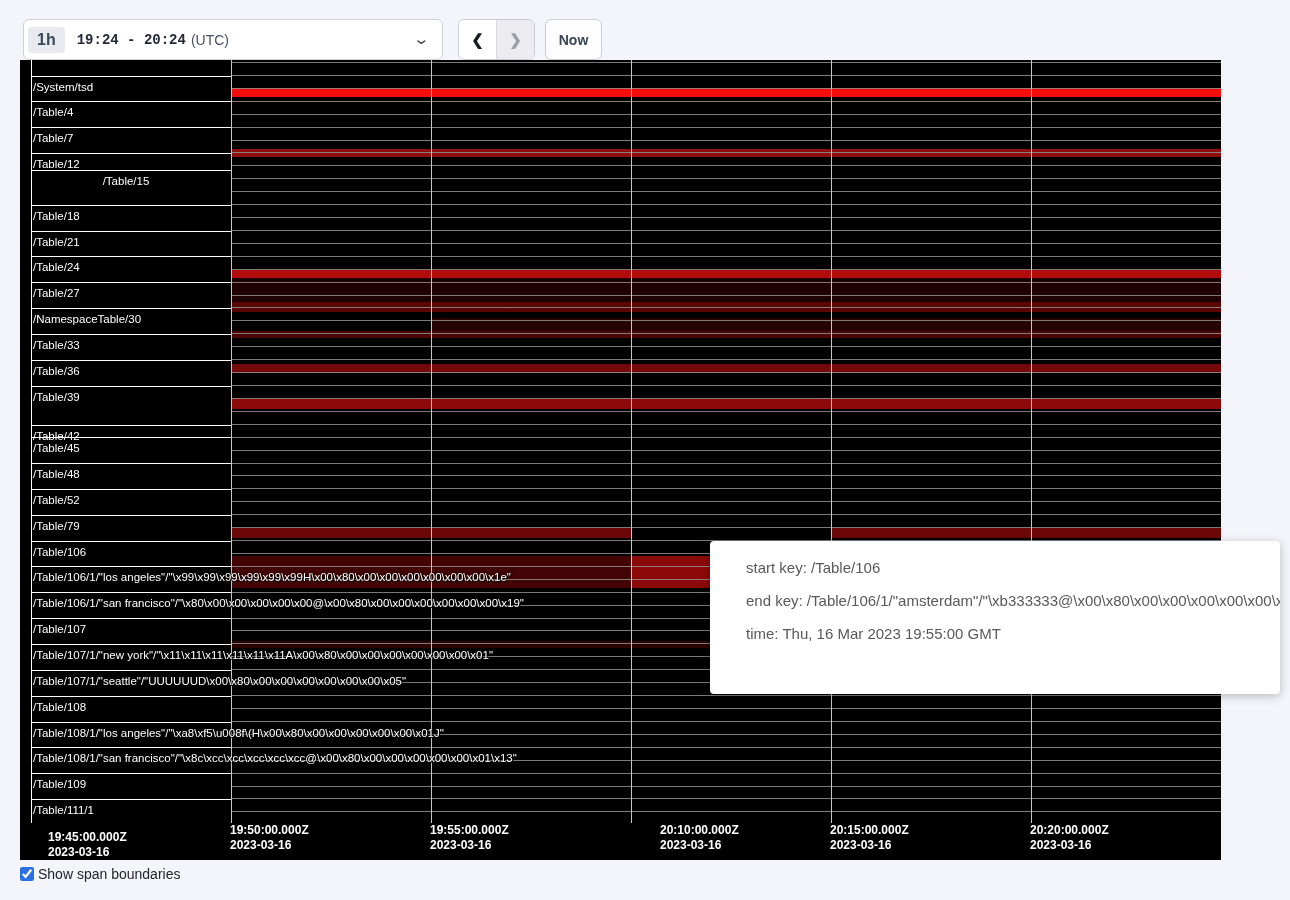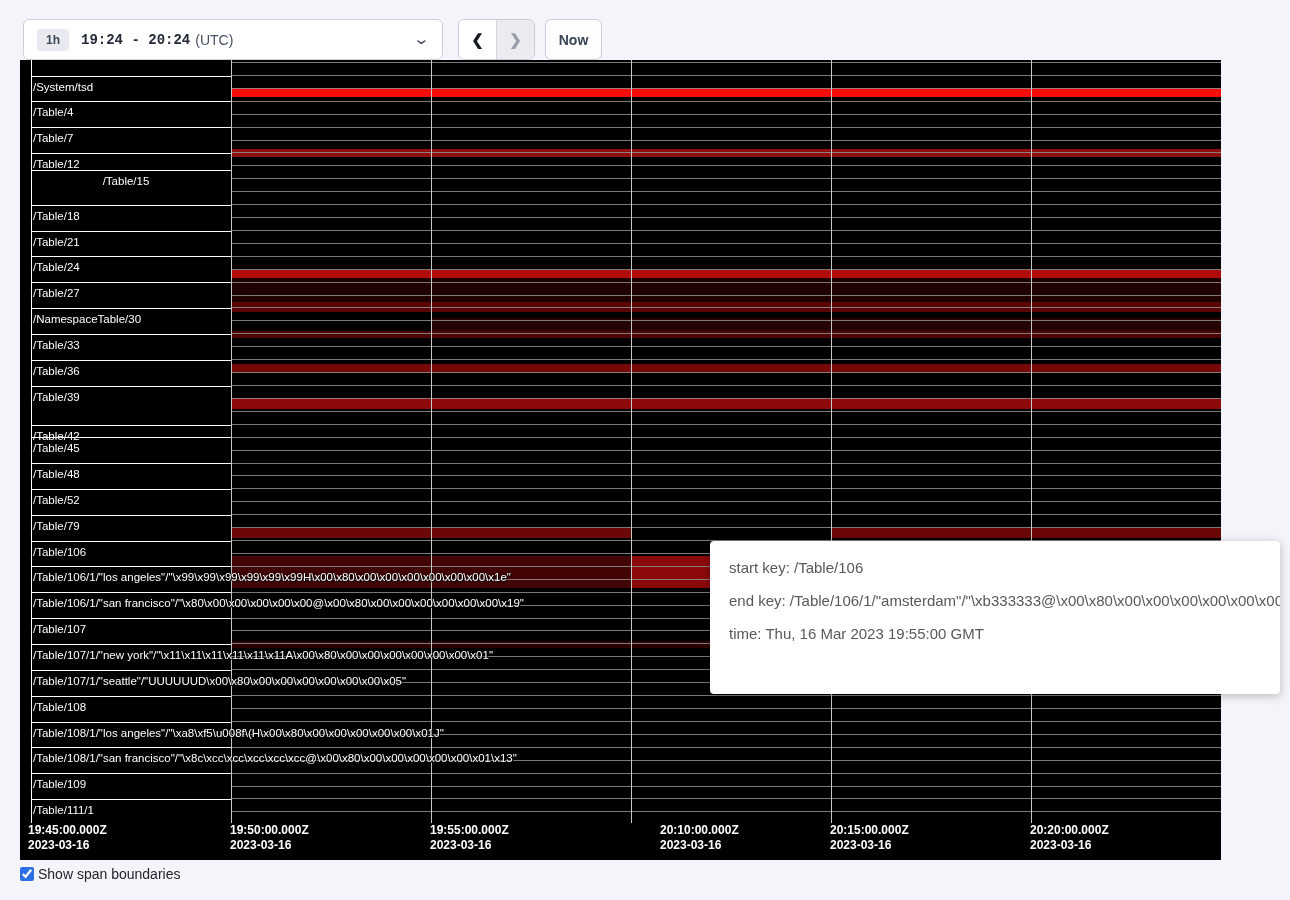--- a/index.html
+++ b/index.html
@@ -10,22 +10,22 @@
     -webkit-font-smoothing:antialiased;
   }
   
   .toolbar{position:absolute;left:0;top:0;width:1290px;height:60px;}
   .range-select{
     position:absolute;left:23px;top:19px;width:420px;height:41px;
     background:#fff;border:1px solid #cdd0d8;border-radius:6px;
     box-sizing:border-box;display:flex;align-items:center;cursor:pointer;
   }
   .range-badge{
-    margin-left:13px;background:#e8eaf0;border-radius:4px;
-    padding:4px 9px;font-size:12px;font-weight:700;color:#3c4759;
+    margin-left:4px;background:#e8eaf0;border-radius:4px;
+    padding:4px 9px;font-size:16px;font-weight:700;color:#3c4759;
   }
   .range-text{margin-left:12px;font-size:14px;font-weight:700;color:#222937;font-family:Liberation Mono, monospace;}
   .range-tz{margin-left:5px;font-size:14px;color:#475063;}
   .range-caret{
     position:absolute;right:14px;top:10px;font-size:15px;color:#3a4354;
     transform:scaleX(1.4);
   }
   .nav-group{
     position:absolute;left:458px;top:19px;width:77px;height:41px;
     border:1px solid #c9ccd6;border-radius:6px;box-sizing:border-box;
@@ -63,21 +63,21 @@
   .hm-row span{
     display:inline-block;padding:1px 12px 0 2px;color:#fff;font-size:11.5px;
     white-space:nowrap;text-shadow:1px 1px 0 #000,0 0 3px #000;
   }
   .tick{position:absolute;top:763px;z-index:4;color:#fff;font-size:12px;font-weight:700;line-height:15px;white-space:nowrap;}
   
   .tooltip{
     position:absolute;left:710px;top:541px;width:570px;height:153px;
     background:#fff;border-radius:4px;z-index:10;box-sizing:border-box;
     box-shadow:0 2px 10px rgba(0,0,0,.25);
-    padding:17px 0 0 19px;overflow:hidden;
+    padding:17px 0 0 36px;overflow:hidden;
   }
   .tooltip div{
     font-size:15px;color:#595959;margin-bottom:13px;line-height:20px;white-space:nowrap;
   }
   
   .footer{position:absolute;left:20px;top:866px;display:flex;align-items:center;}
   .footer input{width:14px;height:14px;accent-color:#2b6fe4;margin:0;cursor:pointer;}
   .footer label{margin-left:4px;font-size:14px;color:#20242b;}
 </style>
 </head>
@@ -152,21 +152,21 @@
       <div class="hm-row" style="top: 558.14px;"><span>/Table/107</span></div>
       <div class="hm-row" style="top: 583.98px;"><span>/Table/107/1/"new york"/"\x11\x11\x11\x11\x11\x11A\x00\x80\x00\x00\x00\x00\x00\x00\x01"</span></div>
       <div class="hm-row" style="top: 609.82px;"><span>/Table/107/1/"seattle"/"UUUUUUD\x00\x80\x00\x00\x00\x00\x00\x00\x05"</span></div>
       <div class="hm-row" style="top: 635.66px;"><span>/Table/108</span></div>
       <div class="hm-row" style="top: 661.5px;"><span>/Table/108/1/"los angeles"/"\xa8\xf5\u008f\(H\x00\x80\x00\x00\x00\x00\x00\x01J"</span></div>
       <div class="hm-row" style="top: 687.34px;"><span>/Table/108/1/"san francisco"/"\x8c\xcc\xcc\xcc\xcc\xcc@\x00\x80\x00\x00\x00\x00\x00\x01\x13"</span></div>
       <div class="hm-row" style="top: 713.18px;"><span>/Table/109</span></div>
       <div class="hm-row" style="top: 739.02px;"><span>/Table/111/1</span></div>
     </div>
   <div id="axis">
-      <div class="tick" style="left: 8px;">
+      <div class="tick" style="left: 28px; margin-top: 7px;">
         <div>19:45:00.000Z</div>
         <div>2023-03-16</div>
       </div>
       <div class="tick" style="left: 210px;">
         <div>19:50:00.000Z</div>
         <div>2023-03-16</div>
       </div>
       <div class="tick" style="left: 410px;">
         <div>19:55:00.000Z</div>
         <div>2023-03-16</div>

